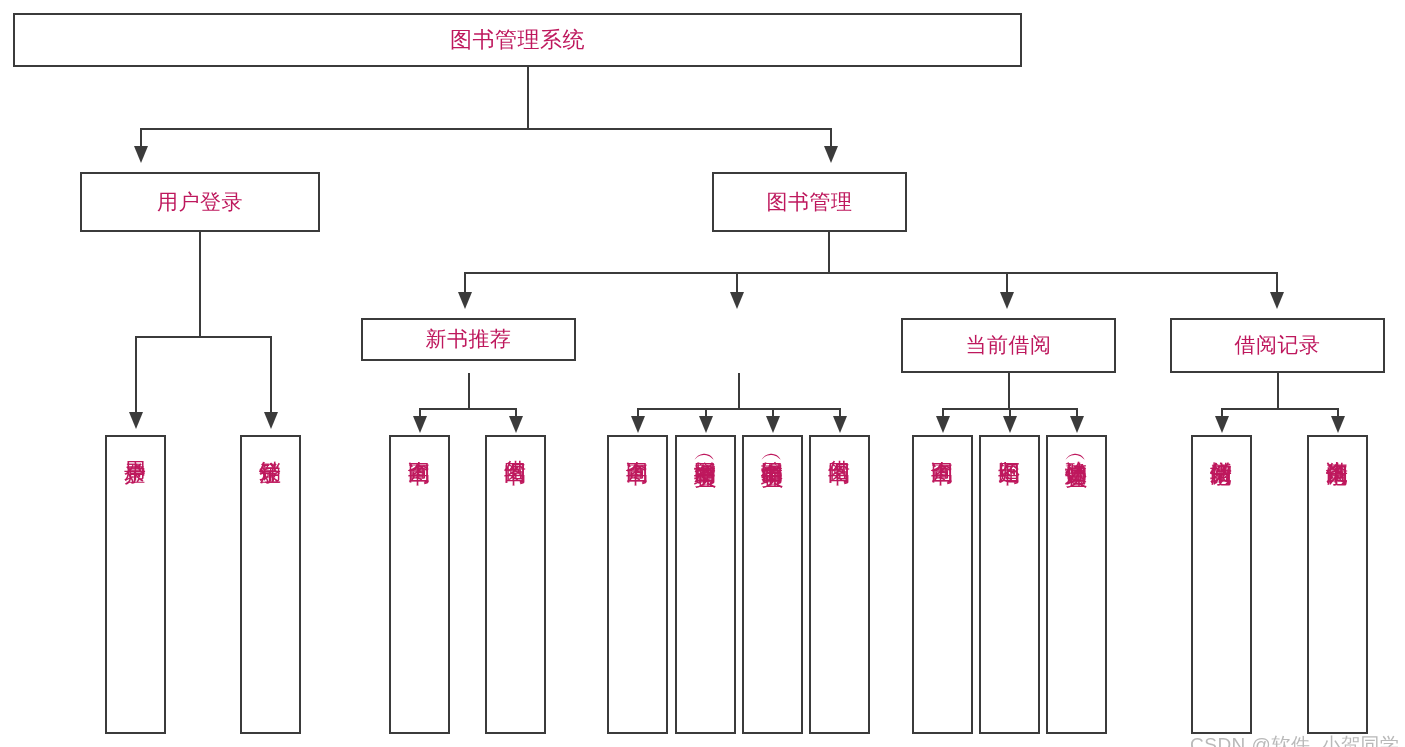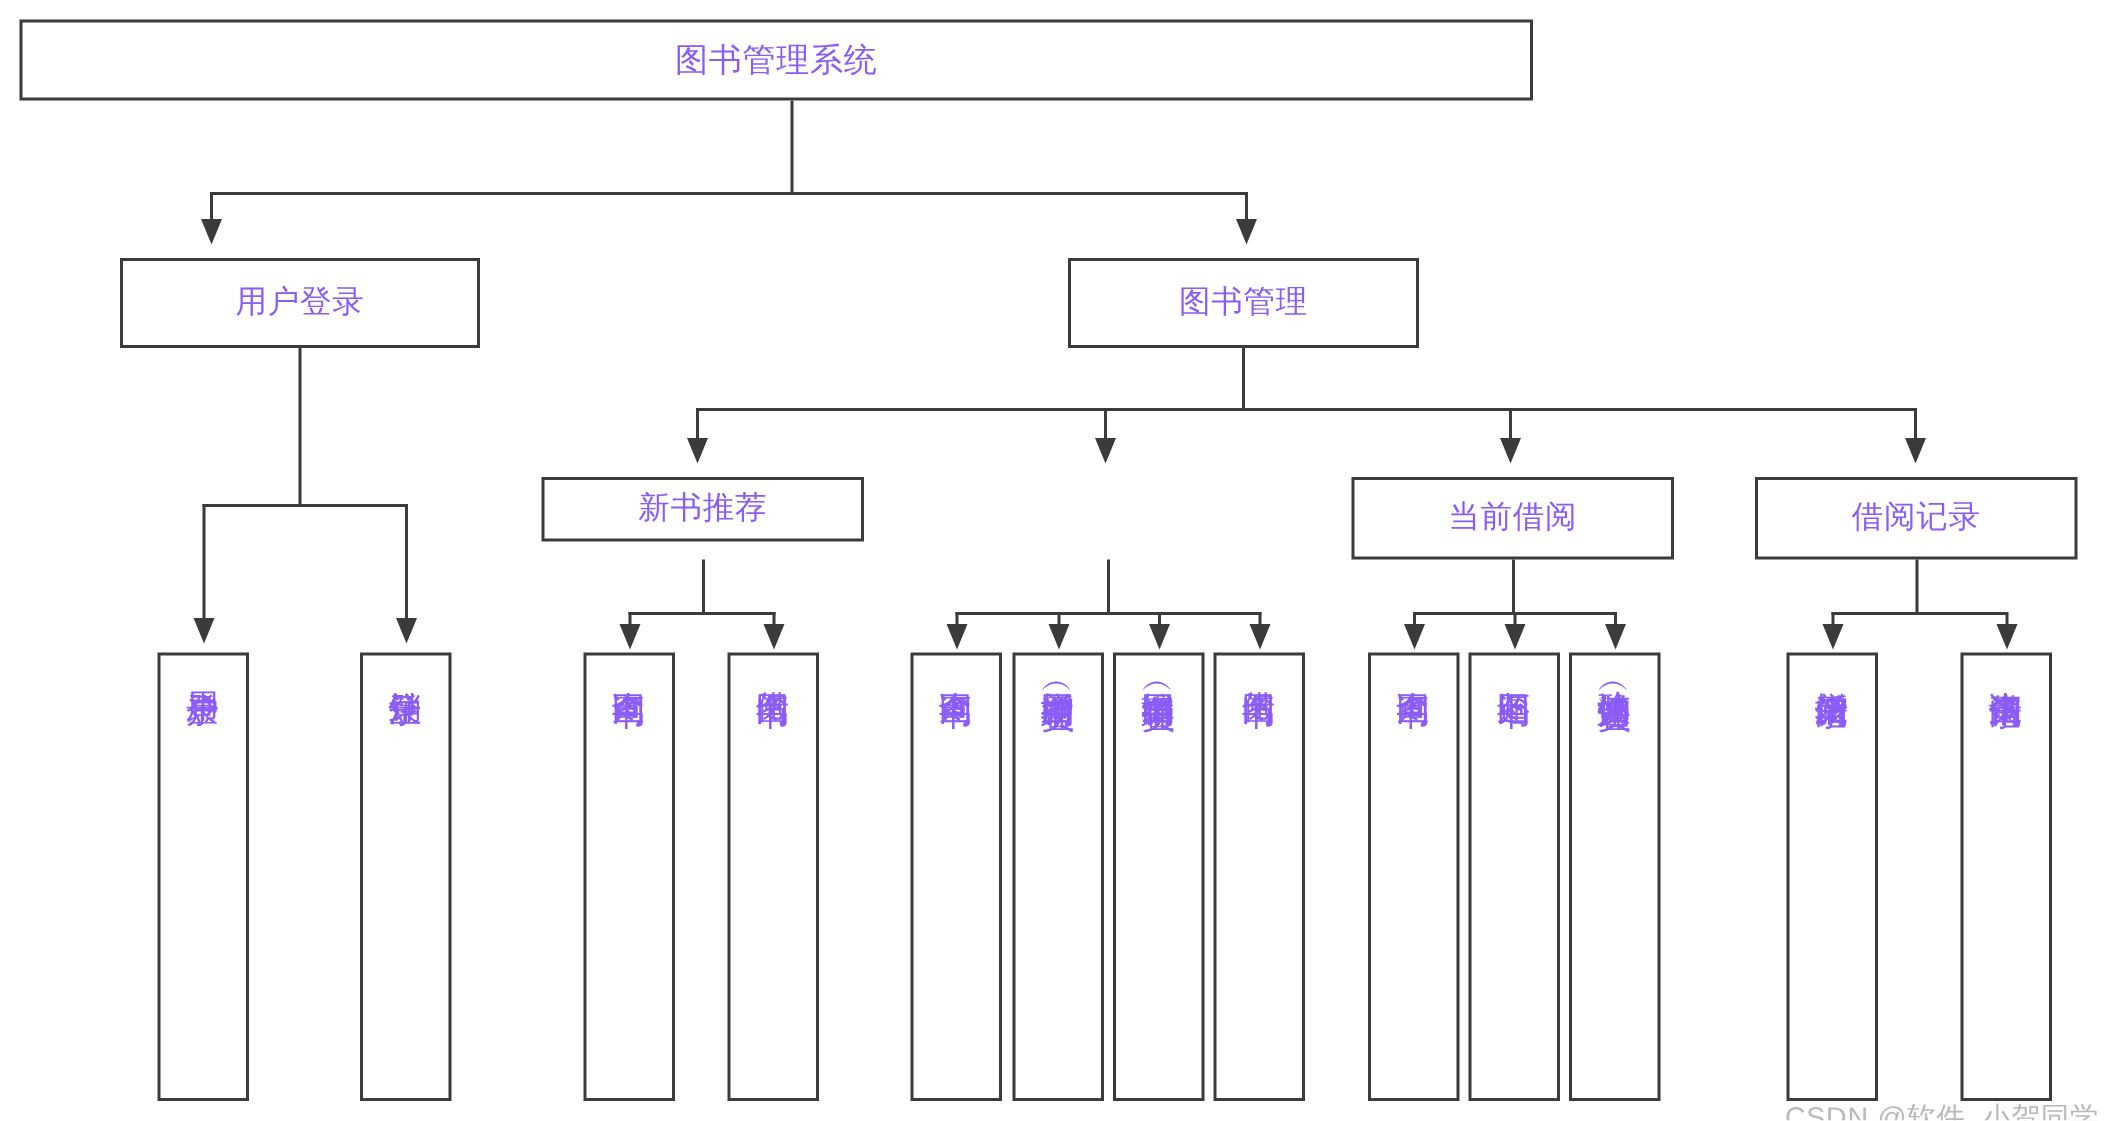--- a/index.html
+++ b/index.html
@@ -19,21 +19,21 @@
   }
   
   .node {
     position: absolute;
     box-sizing: border-box;
     background: #ffffff;
     border: 2px solid #3b3b3b;
     display: flex;
     align-items: center;
     justify-content: center;
-    color: #8b5cf6;
+    color: #be185d;
   }
   .node .label {
     display: block;
     text-align: center;
     line-height: 1.18;
     letter-spacing: 0.5px;
   }
   
   .node.horiz .label {
     font-size: 21px;
@@ -95,21 +95,21 @@
 
   <div class="edge v" style="left:140px; top:128px; width:2px; height:20px;"></div>
   <div class="arrow" style="left:134px; top:146px;"></div>
   <div class="edge v" style="left:830px; top:128px; width:2px; height:20px;"></div>
   <div class="arrow" style="left:824px; top:146px;"></div>
 
   <div class="node horiz" style="left:80px; top:172px; width:240px; height:60px;">
     <span class="label">用户登录</span>
   </div>
 
-  <div class="node horiz" style="left:712px; top:172px; width:234px; height:60px;">
+  <div class="node horiz" style="left:712px; top:172px; width:195px; height:60px;">
     <span class="label">图书管理</span>
   </div>
 
   <div class="edge v" style="left:199px; top:232px; width:2px; height:105px;"></div>
   <div class="edge h" style="left:135px; top:336px; width:137px; height:2px;"></div>
   <div class="edge v" style="left:135px; top:336px; width:2px; height:78px;"></div>
   <div class="arrow" style="left:129px; top:412px;"></div>
   <div class="edge v" style="left:270px; top:336px; width:2px; height:78px;"></div>
   <div class="arrow" style="left:264px; top:412px;"></div>
 

